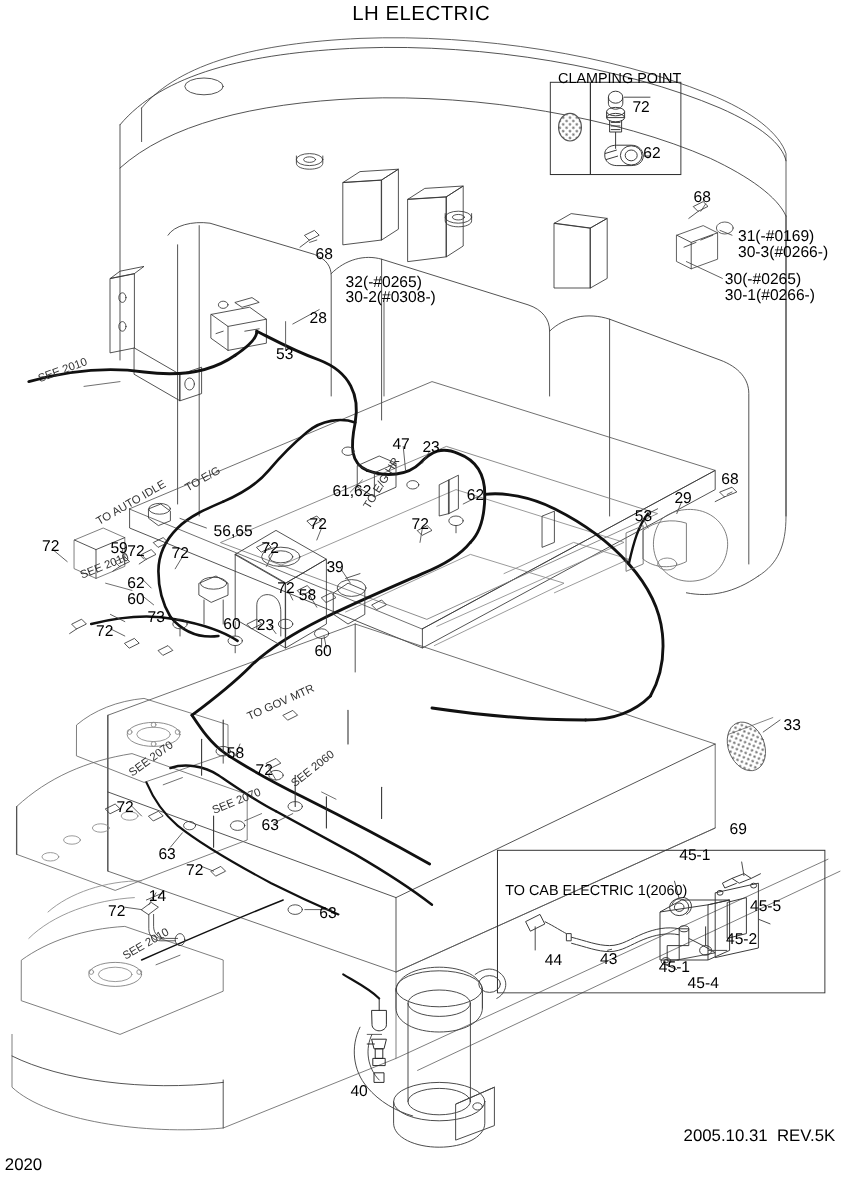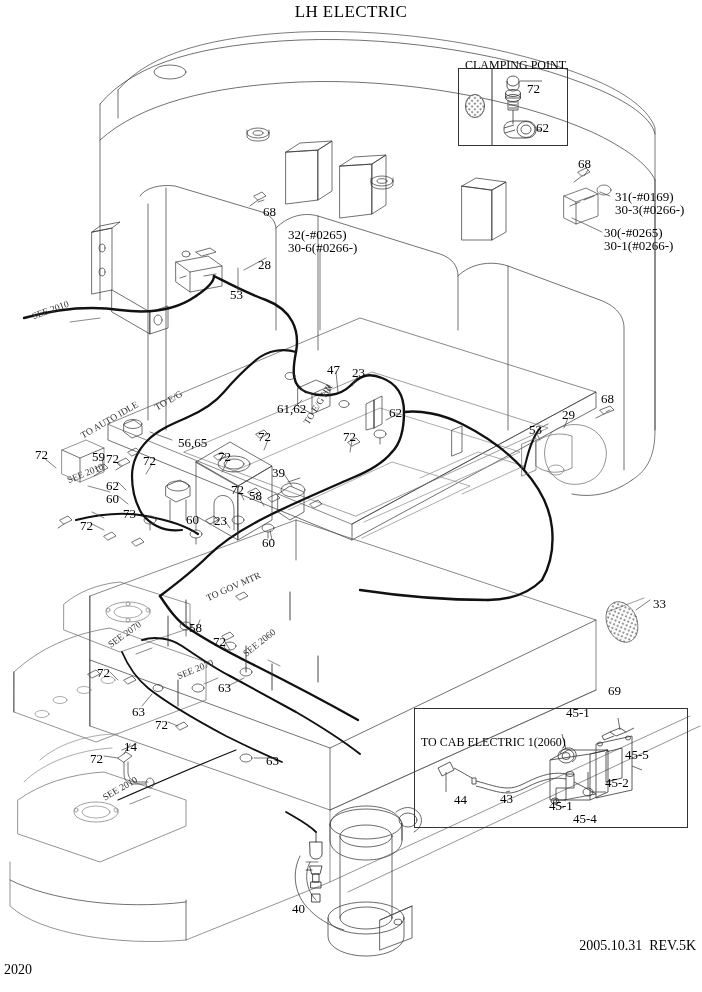--- a/index.html
+++ b/index.html
@@ -13,21 +13,20 @@
     position: relative;
     font-family: "Liberation Sans", sans-serif;
     color: #000000;
     overflow: hidden;
   }
   #page {
     position: absolute;
     left: 0; top: 0;
     width: 702px;
     height: 992px;
-    font-family: Liberation Serif, serif;
   }
   #title {
     position: absolute;
     top: 2px;
     left: 0;
     width: 702px;
     text-align: center;
     font-size: 17px;
     letter-spacing: 0.4px;
   }
@@ -513,21 +512,21 @@
         <line x1="218" y1="58" x2="228" y2="62" stroke="#444"></line>
         <line x1="176" y1="84" x2="192" y2="84" stroke="#444"></line>
         <line x1="141" y1="96" x2="150" y2="100" stroke="#444"></line>
       </g>
     </svg>
   </div>
 
   <div id="callout-layer">
       <div class="lbl" style="left: 263px; top: 205px;">68</div>
       <div class="lbl" style="left: 288px; top: 228px;">32(-#0265)</div>
-      <div class="lbl" style="left: 288px; top: 241px;">30-6(#0266-)</div>
+      <div class="lbl" style="left: 288px; top: 241px;">30-2(#0308-)</div>
       <div class="lbl" style="left: 258px; top: 258px;">28</div>
       <div class="lbl" style="left: 230px; top: 288px;">53</div>
       <div class="lbl xs" style="left: 30px; top: 310px; transform: rotate(-20deg); transform-origin: left top; color: rgb(51, 51, 51);">SEE 2010</div>
       <div class="lbl" style="left: 578px; top: 157px;">68</div>
       <div class="lbl" style="left: 615px; top: 190px;">31(-#0169)</div>
       <div class="lbl" style="left: 615px; top: 203px;">30-3(#0266-)</div>
       <div class="lbl" style="left: 604px; top: 226px; text-align: center;">30(-#0265)</div>
       <div class="lbl" style="left: 604px; top: 239px;">30-1(#0266-)</div>
       <div class="lbl" style="left: 327px; top: 363px;">47</div>
       <div class="lbl" style="left: 352px; top: 366px;">23</div>

